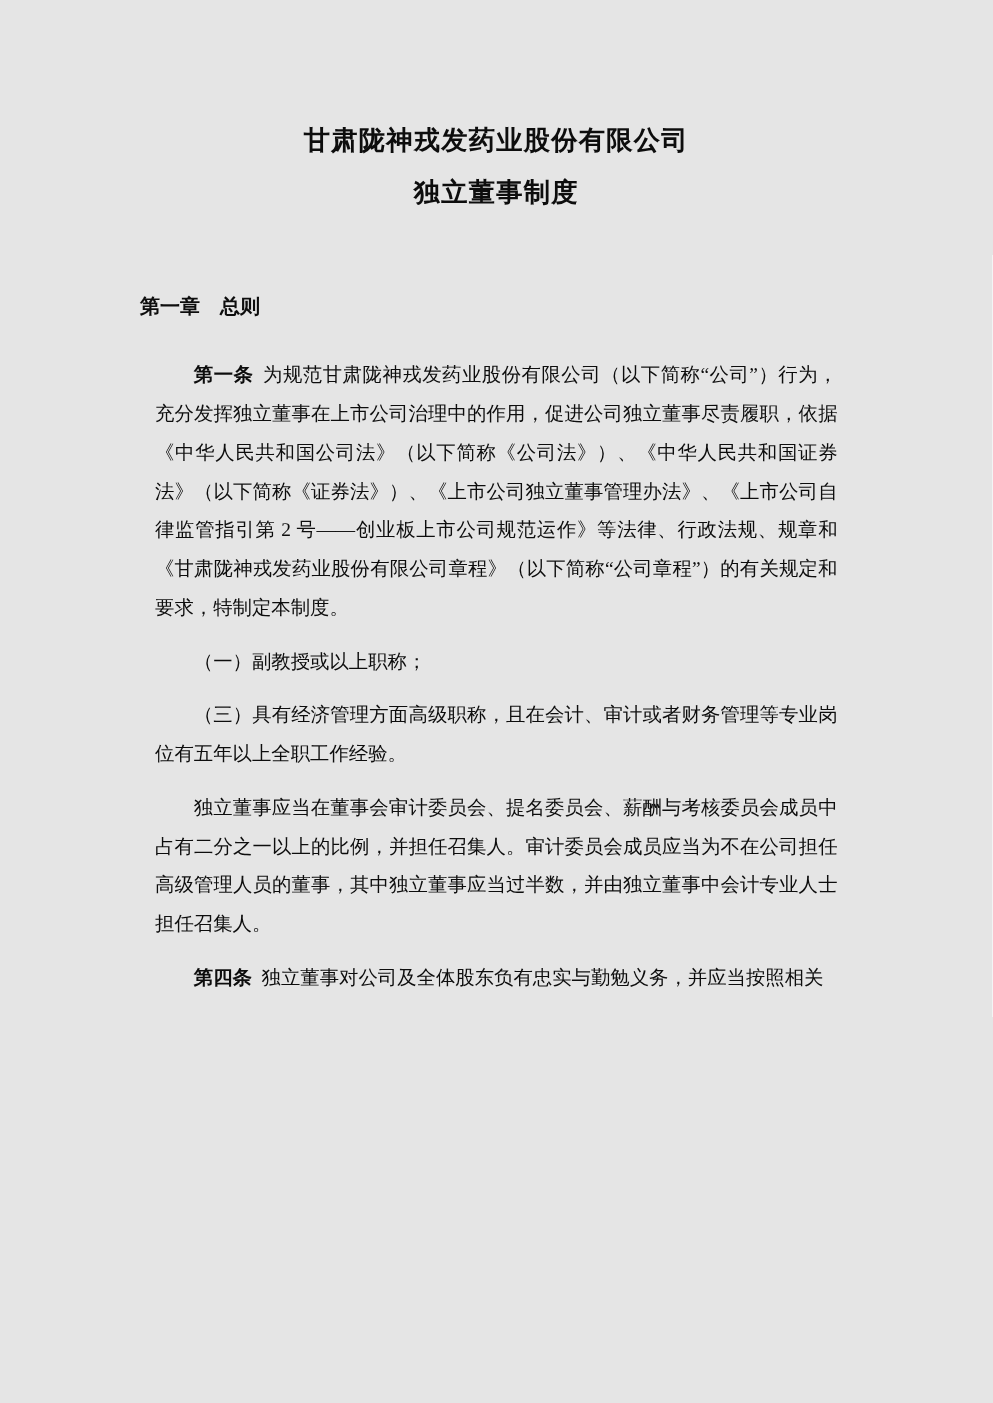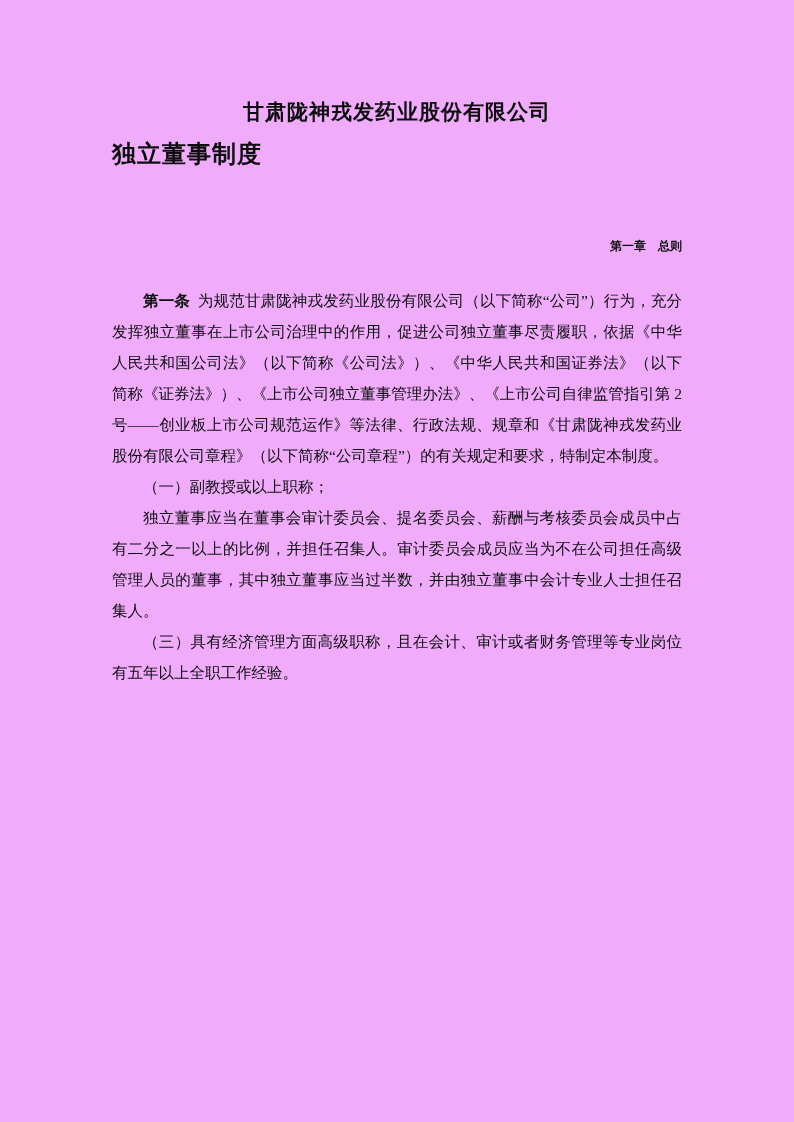--- a/index.html
+++ b/index.html
@@ -5,58 +5,58 @@
   html, body {
     margin: 0;
     padding: 0;
     background: #ffffff;
   }
   .page {
     position: relative;
     width: 794px;
     height: 1122px;
     margin: 0 auto;
-    background: #f0abfc;
+    background: #e5e5e5;
     box-sizing: border-box;
     padding: 97px 112px 0 112px;
     font-family: "Liberation Serif", "DejaVu Serif", serif;
     color: #0d0d0d;
     overflow: hidden;
   }
   .doc-title {
     font-size: 21px;
     font-weight: 700;
     text-align: center;
     line-height: 30px;
     margin: 0;
     letter-spacing: 1px;
   }
   .doc-subtitle {
-    font-size: 24px;
+    font-size: 21px;
     font-weight: 700;
-    text-align: left;
+    text-align: center;
     line-height: 30px;
     margin: 12px 0 0 0;
     letter-spacing: 1px;
   }
   .chapter-heading {
-    font-size: 12px;
+    font-size: 16px;
     font-weight: 700;
-    text-align: right;
+    text-align: left;
     line-height: 22px;
     margin: 66px 0 0 0;
   }
   .doc-body {
     margin-top: 28px;
     font-size: 15.5px;
     line-height: 31px;
     text-align: justify;
   }
   .para {
-    margin: 0;
+    margin: 12px;
     text-indent: 2em;
   }
   .article-label {
     font-weight: 700;
   }
   .article-label:not(:empty) {
     margin-right: 0.5em;
   }
 </style>
 </head>
@@ -77,22 +77,25 @@
     </p>
 
 
 
     <p class="para">
       <span class="article-label"></span><span>（一）副教授或以上职称；</span>
     </p>
 
 
     <p class="para">
+      <span class="article-label"></span><span>（三）具有经济管理方面高级职称，且在会计、审计或者财务管理等专业岗位有五年以上全职工作经验。</span>
+    </p>
+
+    <p class="para">
       <span class="article-label"></span><span>独立董事应当在董事会审计委员会、提名委员会、薪酬与考核委员会成员中占有二分之一以上的比例，并担任召集人。审计委员会成员应当为不在公司担任高级管理人员的董事，其中独立董事应当过半数，并由独立董事中会计专业人士担任召集人。</span>
     </p>
 
     <p class="para">
-      <span class="article-label"></span><span>（三）具有经济管理方面高级职称，且在会计、审计或者财务管理等专业岗位有五年以上全职工作经验。</span>
+      <span class="article-label">第四条</span><span>独立董事对公司及全体股东负有忠实与勤勉义务，并应当按照相关</span>
     </p>
-
 
   </div>
 </div>
 
 </body></html>

